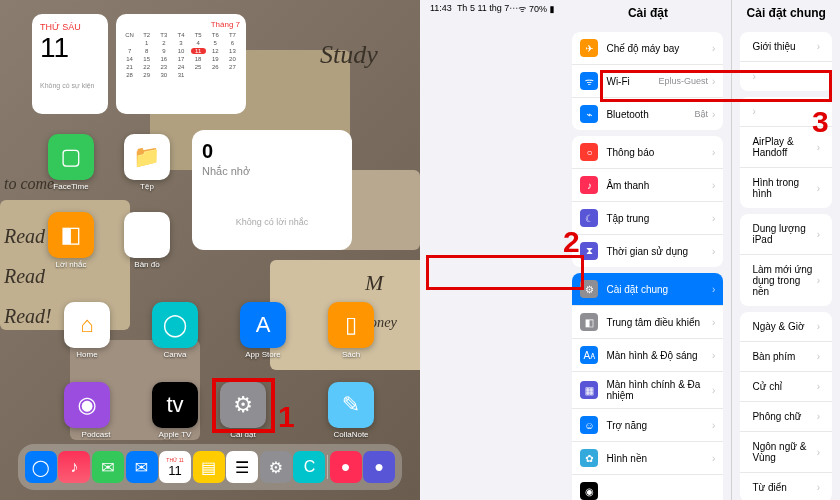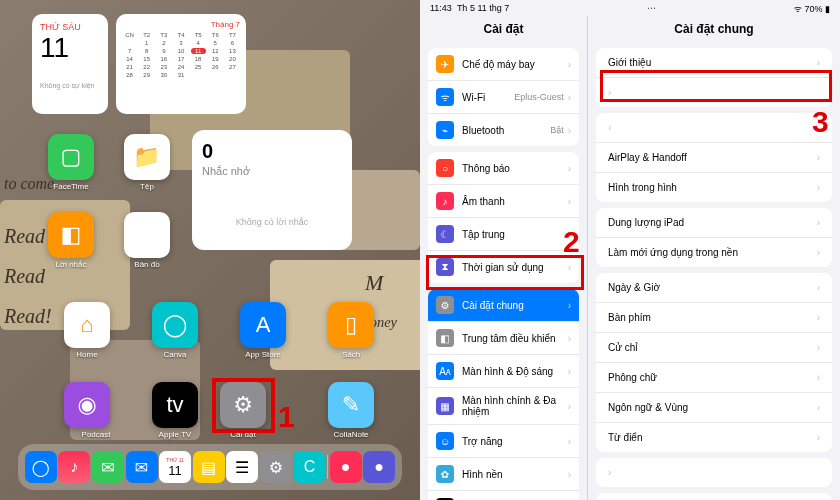--- a/index.html
+++ b/index.html
@@ -32,21 +32,21 @@
   .reminders-widget .title { font-size:11px; color:#888; margin-top:2px; }
   .reminders-widget .empty { font-size:9px; color:#aaa; margin-top:40px; text-align:center; }
   .hs-icons { position:absolute; left:0; right:0; top:0; bottom:0; }
   .hs-icon { position:absolute; width:46px; height:46px; border-radius:10px; box-shadow:0 2px 6px rgba(0,0,0,.3); display:flex; align-items:center; justify-content:center; font-size:22px; color:#fff; }
   .hs-label { position:absolute; width:60px; text-align:center; font-size:8px; color:#fff; text-shadow:0 1px 2px rgba(0,0,0,.7); }
   .red-box { position:absolute; border:3px solid #e00000; }
   .red-num { position:absolute; font-size:30px; font-weight:800; color:#e00000; }
   .dock { position:absolute; left:18px; right:18px; bottom:10px; height:46px; background:rgba(255,255,255,.25); border-radius:16px; backdrop-filter:blur(10px); display:flex; align-items:center; justify-content:space-around; padding:0 6px; }
   .dock .dicon { width:32px; height:32px; border-radius:7px; display:flex; align-items:center; justify-content:center; font-size:16px; color:#fff; }
 
-  .right-pane { width:420px; height:500px; background:#f2f2f7; display:flex; flex-direction:column; position:relative; }
+  .right-pane { width:420px; height:500px; background:#f2f2f7; display:flex; flex-direction:row; position:relative; }
   .status-bar { display:flex; justify-content:space-between; align-items:center; padding:2px 10px; font-size:9px; height:16px; }
   .settings-split { display:flex; flex:1; }
   .col-left { width:168px; background:#f2f2f7; border-right:1px solid #d0d0d0; display:flex; flex-direction:column; }
   .col-right { flex:1; background:#f2f2f7; display:flex; flex-direction:column; }
   .col-header { text-align:center; font-size:12px; font-weight:600; padding:6px 0; }
   .group { background:#fff; border-radius:8px; margin:6px 8px; overflow:hidden; }
   .row { display:flex; align-items:center; padding:7px 8px; border-bottom:1px solid #e8e8e8; font-size:10px; position:relative; }
   .row:last-child { border-bottom:none; }
   .row .icon { width:18px; height:18px; border-radius:4px; margin-right:8px; display:flex; align-items:center; justify-content:center; font-size:10px; color:#fff; flex-shrink:0; }
   .row .label { flex:1; color:#000; }
@@ -69,20 +69,21 @@
 
 <div class="container">
 
   <div class="left-pane">
     <div class="collage">
       <div class="collage-item c1"></div>
       <div class="collage-item c2"></div>
       <div class="collage-item c3"></div>
       <div class="collage-item c4"></div>
       <div class="collage-item c5"></div>
+      <div class="script s1">Study</div>
       <div class="script s2">to come</div>
       <div class="script s3">Read</div>
       <div class="script s4">Read</div>
       <div class="script s5">Read!</div>
       <div class="script s6">M</div>
       <div class="script s7">Save money</div>
     </div>
 
     <div class="date-widget">
       <div class="day">THỨ SÁU</div>

